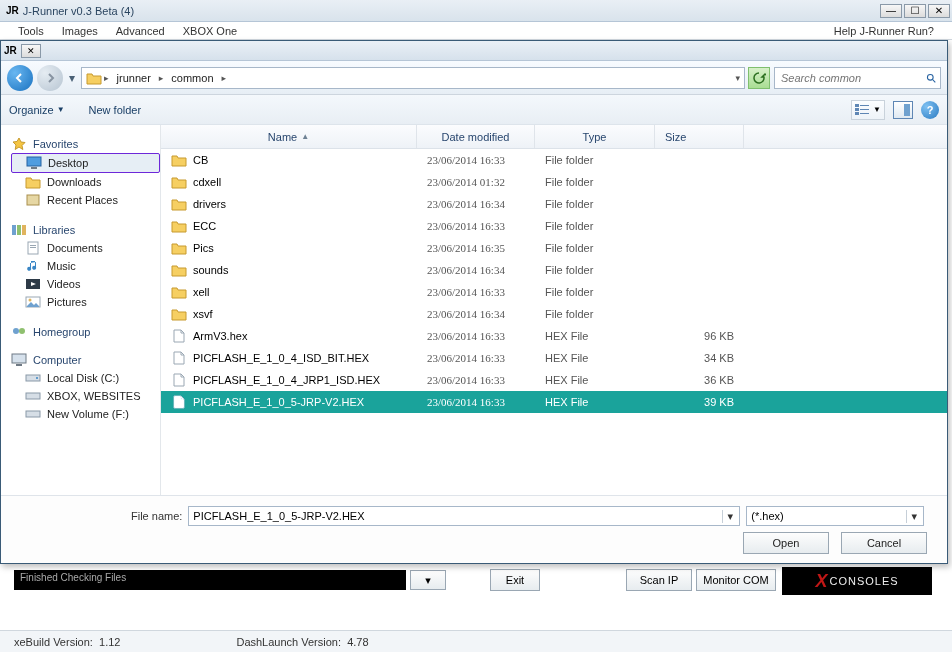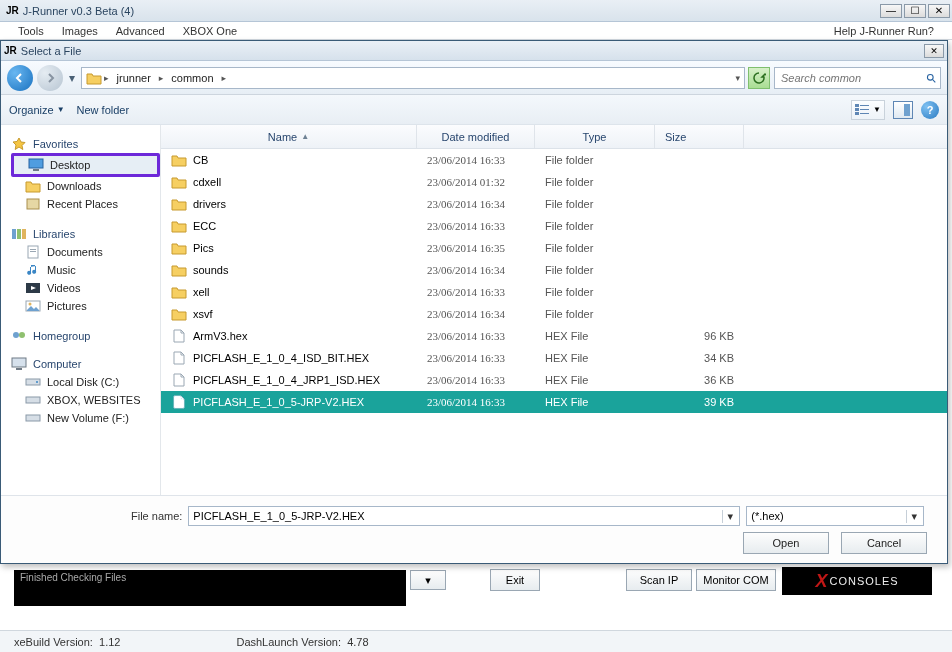--- a/index.html
+++ b/index.html
@@ -29,33 +29,33 @@
   .nav-fwd { background: radial-gradient(circle at 30% 30%, #e5ecf2, #b7c5d2); color:#6b7886;}
   .chev { font-size:12px; color:#4a6075; padding:0 2px;}
   .breadcrumb { flex:1; height:22px; background:#fff; border:1px solid #a7b7c9; display:flex; align-items:center; padding:0 4px; gap:2px;}
   .breadcrumb .seg { padding: 0 6px; color:#222;}
   .breadcrumb .tri { color:#555; font-size:9px;}
   .bc-folder { width:16px; height:14px; display:inline-block;}
   .searchbox { width:167px; height:22px; background:#fff; border:1px solid #a7b7c9; display:flex; align-items:center; padding:0 4px;}
   .searchbox input { border:none; outline:none; flex:1; color:#6a7785; font-style: italic; background:transparent;}
   .refresh-btn { width:22px;height:22px; border:1px solid #7fbf6e; background:linear-gradient(#d7f0c9,#a9de93); display:flex; align-items:center; justify-content:center; margin-left:-1px;}
 
-  .toolbar-row { height: 30px; background: linear-gradient(#f4f8fc,#e8eef4); display:flex; align-items:center; padding:0 8px; gap:12px; border-bottom:1px solid #dde4eb;}
+  .toolbar-row { height: 30px; background: linear-gradient(#f4f8fc,#e8eef4); display:flex; align-items:center; padding:0 8px; gap:24px; border-bottom:1px solid #dde4eb;}
   .toolbar-row .tool { color:#1a3f66; display:flex; align-items:center; gap:3px;}
   .toolbar-right { margin-left:auto; display:flex; align-items:center; gap:8px;}
   .view-btn { width:34px; height:20px; border:1px solid #c9d2db; background:linear-gradient(#fbfdff,#eef3f8); display:flex; align-items:center; justify-content:center;}
   .help-ico { width:18px; height:18px; border-radius:50%; background:radial-gradient(circle at 30% 30%,#7fc1f2,#2a7ac1); color:#fff; display:flex;align-items:center;justify-content:center; font-weight:bold; font-size:11px;}
   .preview-pane-ico { width:20px;height:18px;border:1px solid #5e86b4; background:linear-gradient(#fff,#dfe9f2); position:relative;}
   .preview-pane-ico::after{content:"";position:absolute;right:2px;top:2px;bottom:2px;width:6px;background:#6fa1cf;}
 
   .body-row { position:absolute; top:84px; bottom:68px; left:0; right:0; display:flex;}
   .sidebar { width:160px; border-right:1px solid #e3e7eb; padding:6px 0 6px 10px; overflow:hidden;}
   .side-group-hdr { display:flex; align-items:center; gap:6px; color:#28466e; margin:6px 0 2px;}
   .side-item { display:flex; align-items:center; gap:6px; padding:2px 0 2px 14px; color:#222; white-space:nowrap;}
-  .side-item.selected { background:#e6eef5; border:3px solid #6d28d9; border-radius:2px; }
+  .side-item.selected { background:#e6eef5; border:1px solid #6d28d9; border-radius:2px; }
   .ico { width:16px; height:14px; display:inline-block; flex-shrink:0;}
 
   .filearea { flex:1; position:relative; background:#fff;}
   .file-header { height:24px; background:linear-gradient(#fbfcfe,#eef2f7); border-bottom:1px solid #dce2e9; display:flex; align-items:stretch;}
   .fh-cell { display:flex; align-items:center; padding:0 10px; border-right:1px solid #dfe4ea; color:#28466e;justify-content:center;}
   .fh-name { width:256px; }
   .fh-date { width:118px; }
   .fh-type { width:120px; }
   .fh-size { width:89px; justify-content:flex-start;}
   .fh-rest { flex:1; border-right:none;}
@@ -76,21 +76,21 @@
   .fname-row label{ color:#333;}
   .combo { height:20px; background:#fff; border:1px solid #a7b7c9; display:flex; align-items:center; padding:0 2px 0 4px;}
   .combo .txt{ flex:1; overflow:hidden; white-space:nowrap;}
   .combo .dd { width:15px; text-align:center; color:#333; border-left:1px solid #c6cfd8;}
   .fname-combo { width:552px;}
   .filter-combo { width:178px;}
   .btn-row { display:flex; justify-content:flex-end; gap:12px; padding:0 20px;}
   .dlg-btn { width:86px; height:22px; background:linear-gradient(#fdfdfd,#e7ecef); border:1px solid #9aa7b3; display:flex; align-items:center; justify-content:center; color:#222;}
 
   
-  .bg-console { position:absolute; left:14px; top:570px; width:392px; height:36px; background:#000; color:#aaa; padding:2px 6px; font-size:10px; overflow:hidden;}
+  .bg-console { position:absolute; left:14px; top:570px; width:392px; height:20px; background:#000; color:#aaa; padding:2px 6px; font-size:10px; overflow:hidden;}
   .bg-drop { position:absolute; left:410px; top:570px; width:36px; height:20px; border:1px solid #9aa7b3; background:linear-gradient(#fdfdfd,#e7ecef); display:flex;align-items:center;justify-content:center;}
   .bg-btn { position:absolute; height:22px; border:1px solid #9aa7b3; background:linear-gradient(#fdfdfd,#e7ecef); display:flex;align-items:center;justify-content:center;}
   .brand { position:absolute; left:782px; top:567px; width:150px; height:28px; background:#000; color:#eee; display:flex; align-items:center; justify-content:center; font-size:14px; letter-spacing:1px;}
   .brand .x{ color:#c01716; font-weight:bold; font-size:18px; margin-right:1px; font-style:italic;}
   .statusbar { position:absolute; left:0; right:0; bottom:0; height:22px; border-top:1px solid #d0d7de; background:#f2f5f8; display:flex; align-items:center; padding:0 14px; gap:36px; color:#333;}
 
 </style>
 </head>
 <body>
 
@@ -124,21 +124,20 @@
 
   <div class="statusbar">
     <span><span>xeBuild Version:</span>&nbsp;&nbsp;<span>1.12</span></span>
     <span style="margin-left:80px"><span>DashLaunch Version:</span>&nbsp;&nbsp;<span>4.78</span></span>
   </div>
 </div>
 
 <div class="dialog">
   <div class="dlg-titlebar">
     <span class="logo">JR</span>
-    <span class="title">Select a File</span>
     <div class="dlg-close">✕</div>
   </div>
 
   <div class="nav-row">
     <div class="nav-btn nav-back">
       <svg width="12" height="12" viewBox="0 0 12 12">
           <path d="M7 2 L3 6 L7 10" stroke="#fff" stroke-width="2" fill="none"></path>
         </svg>
     </div>
     <div class="nav-btn nav-fwd">

